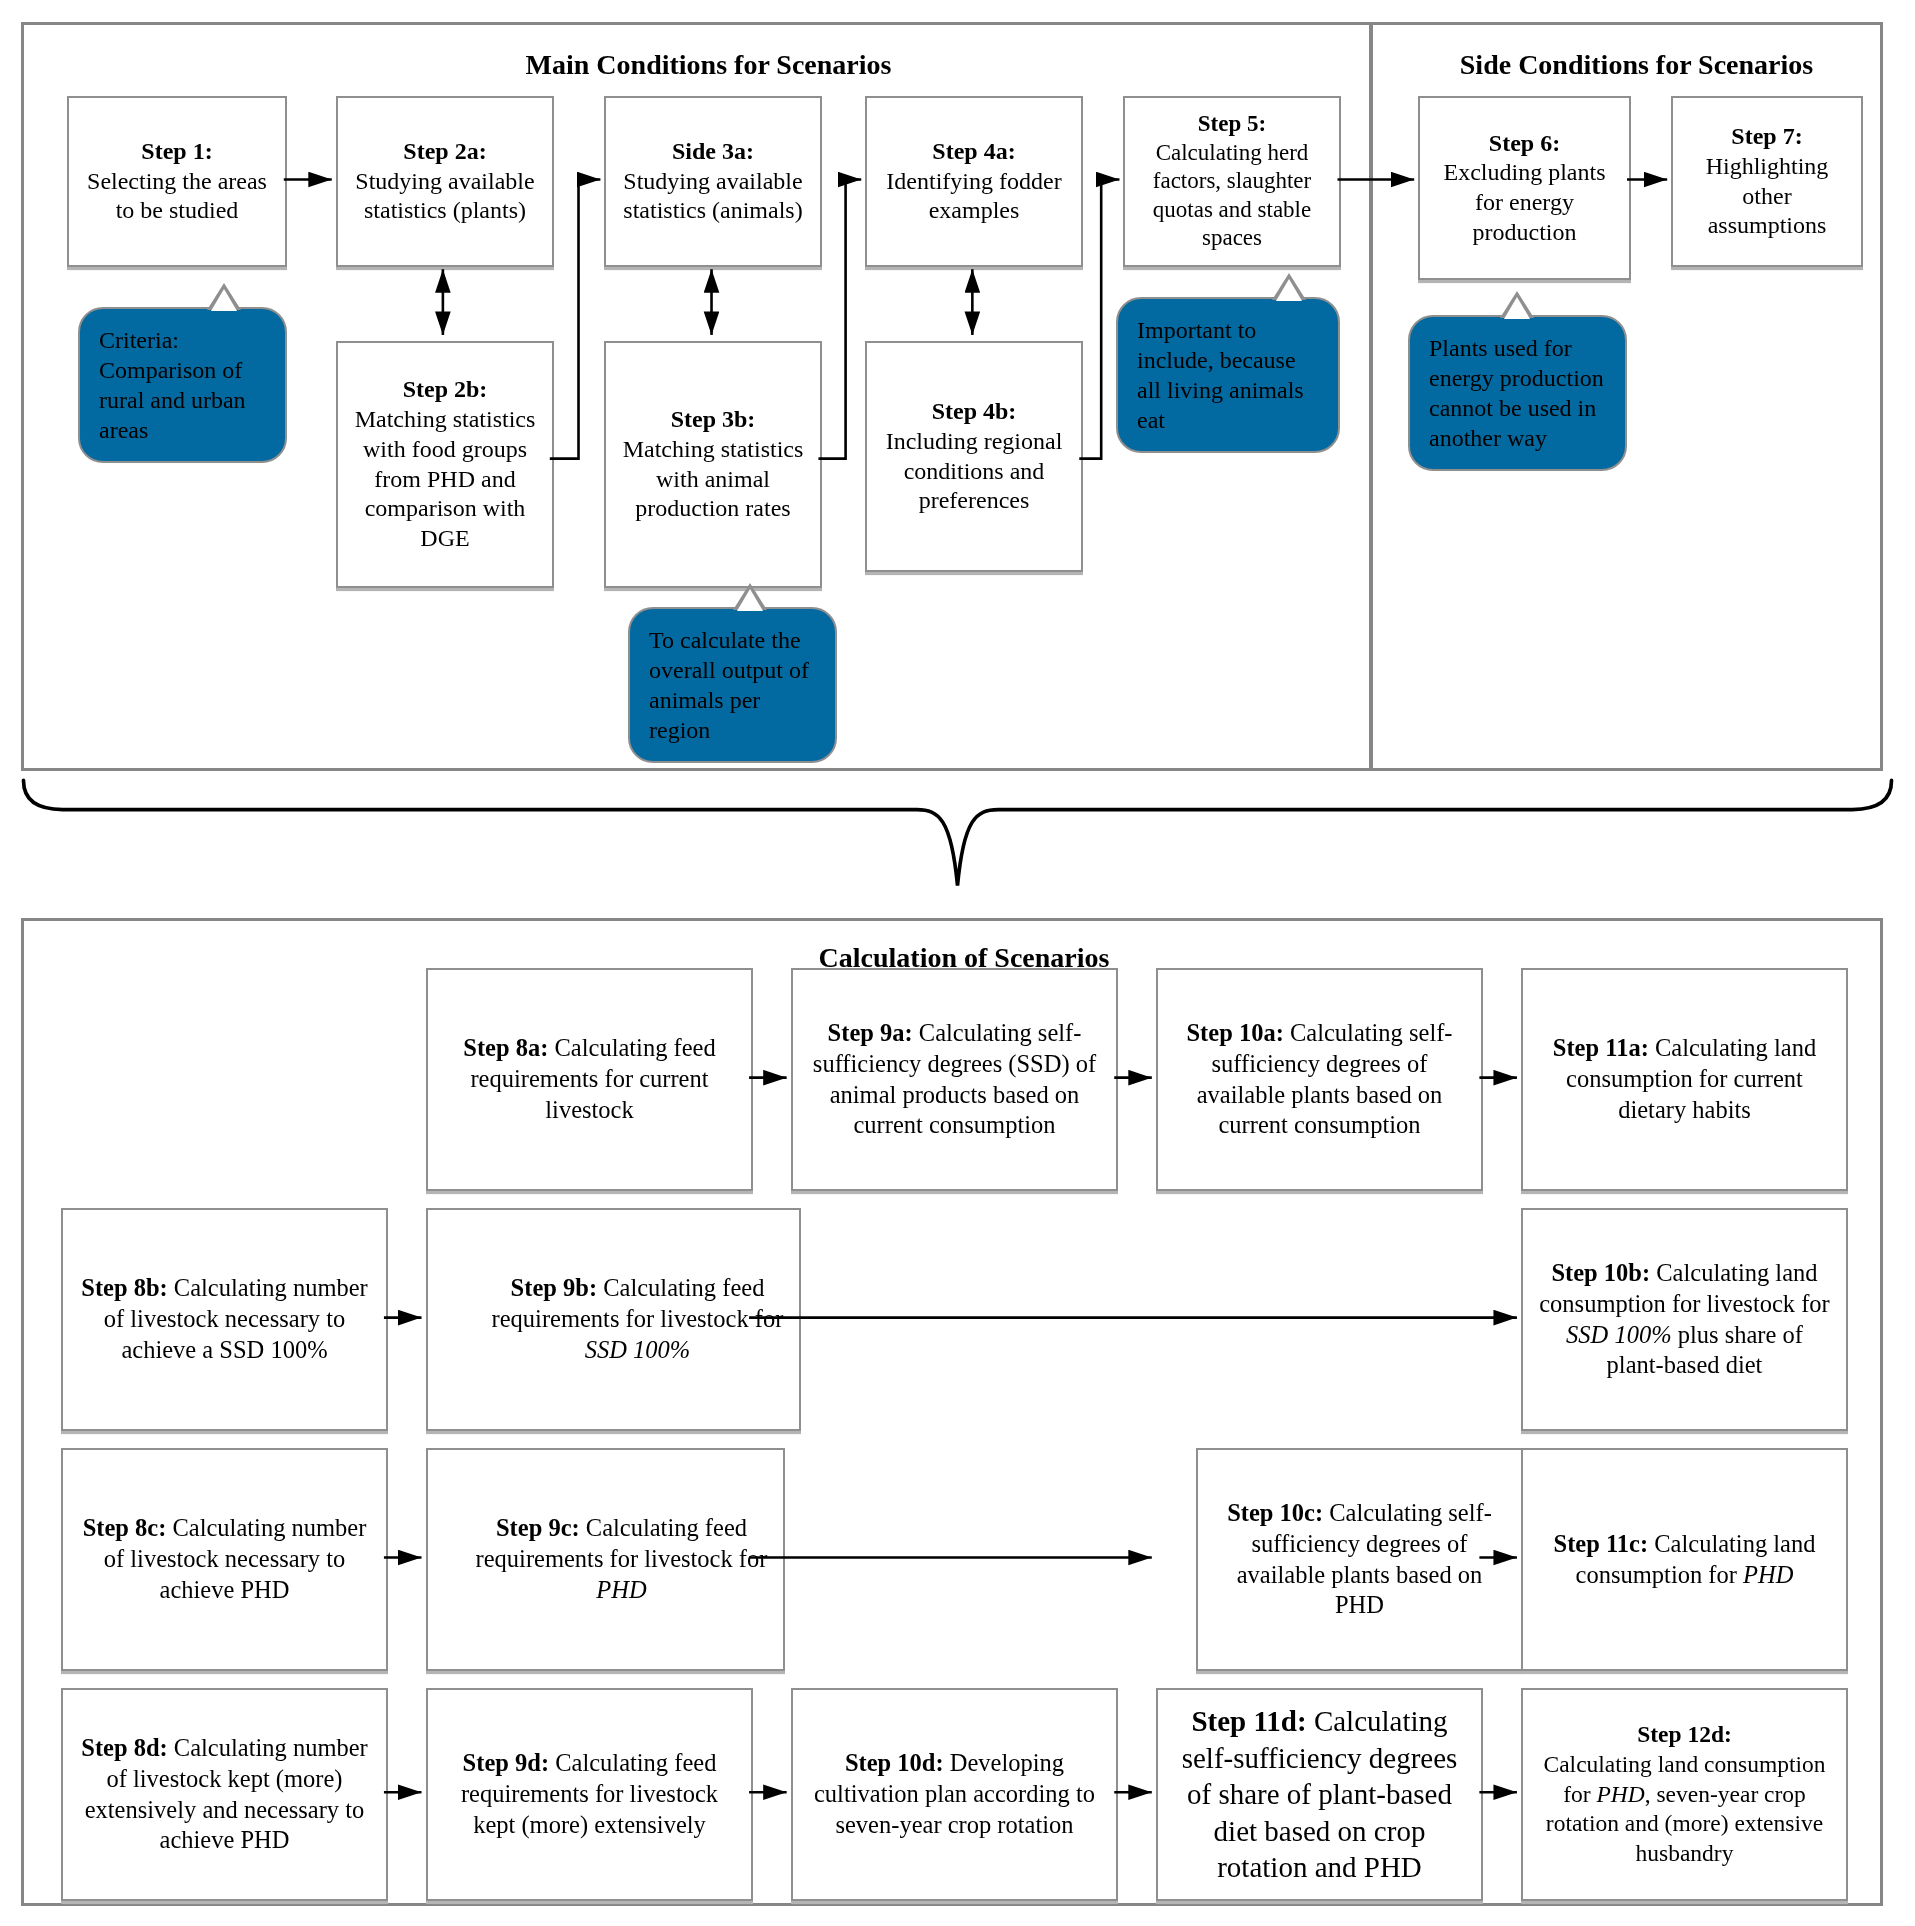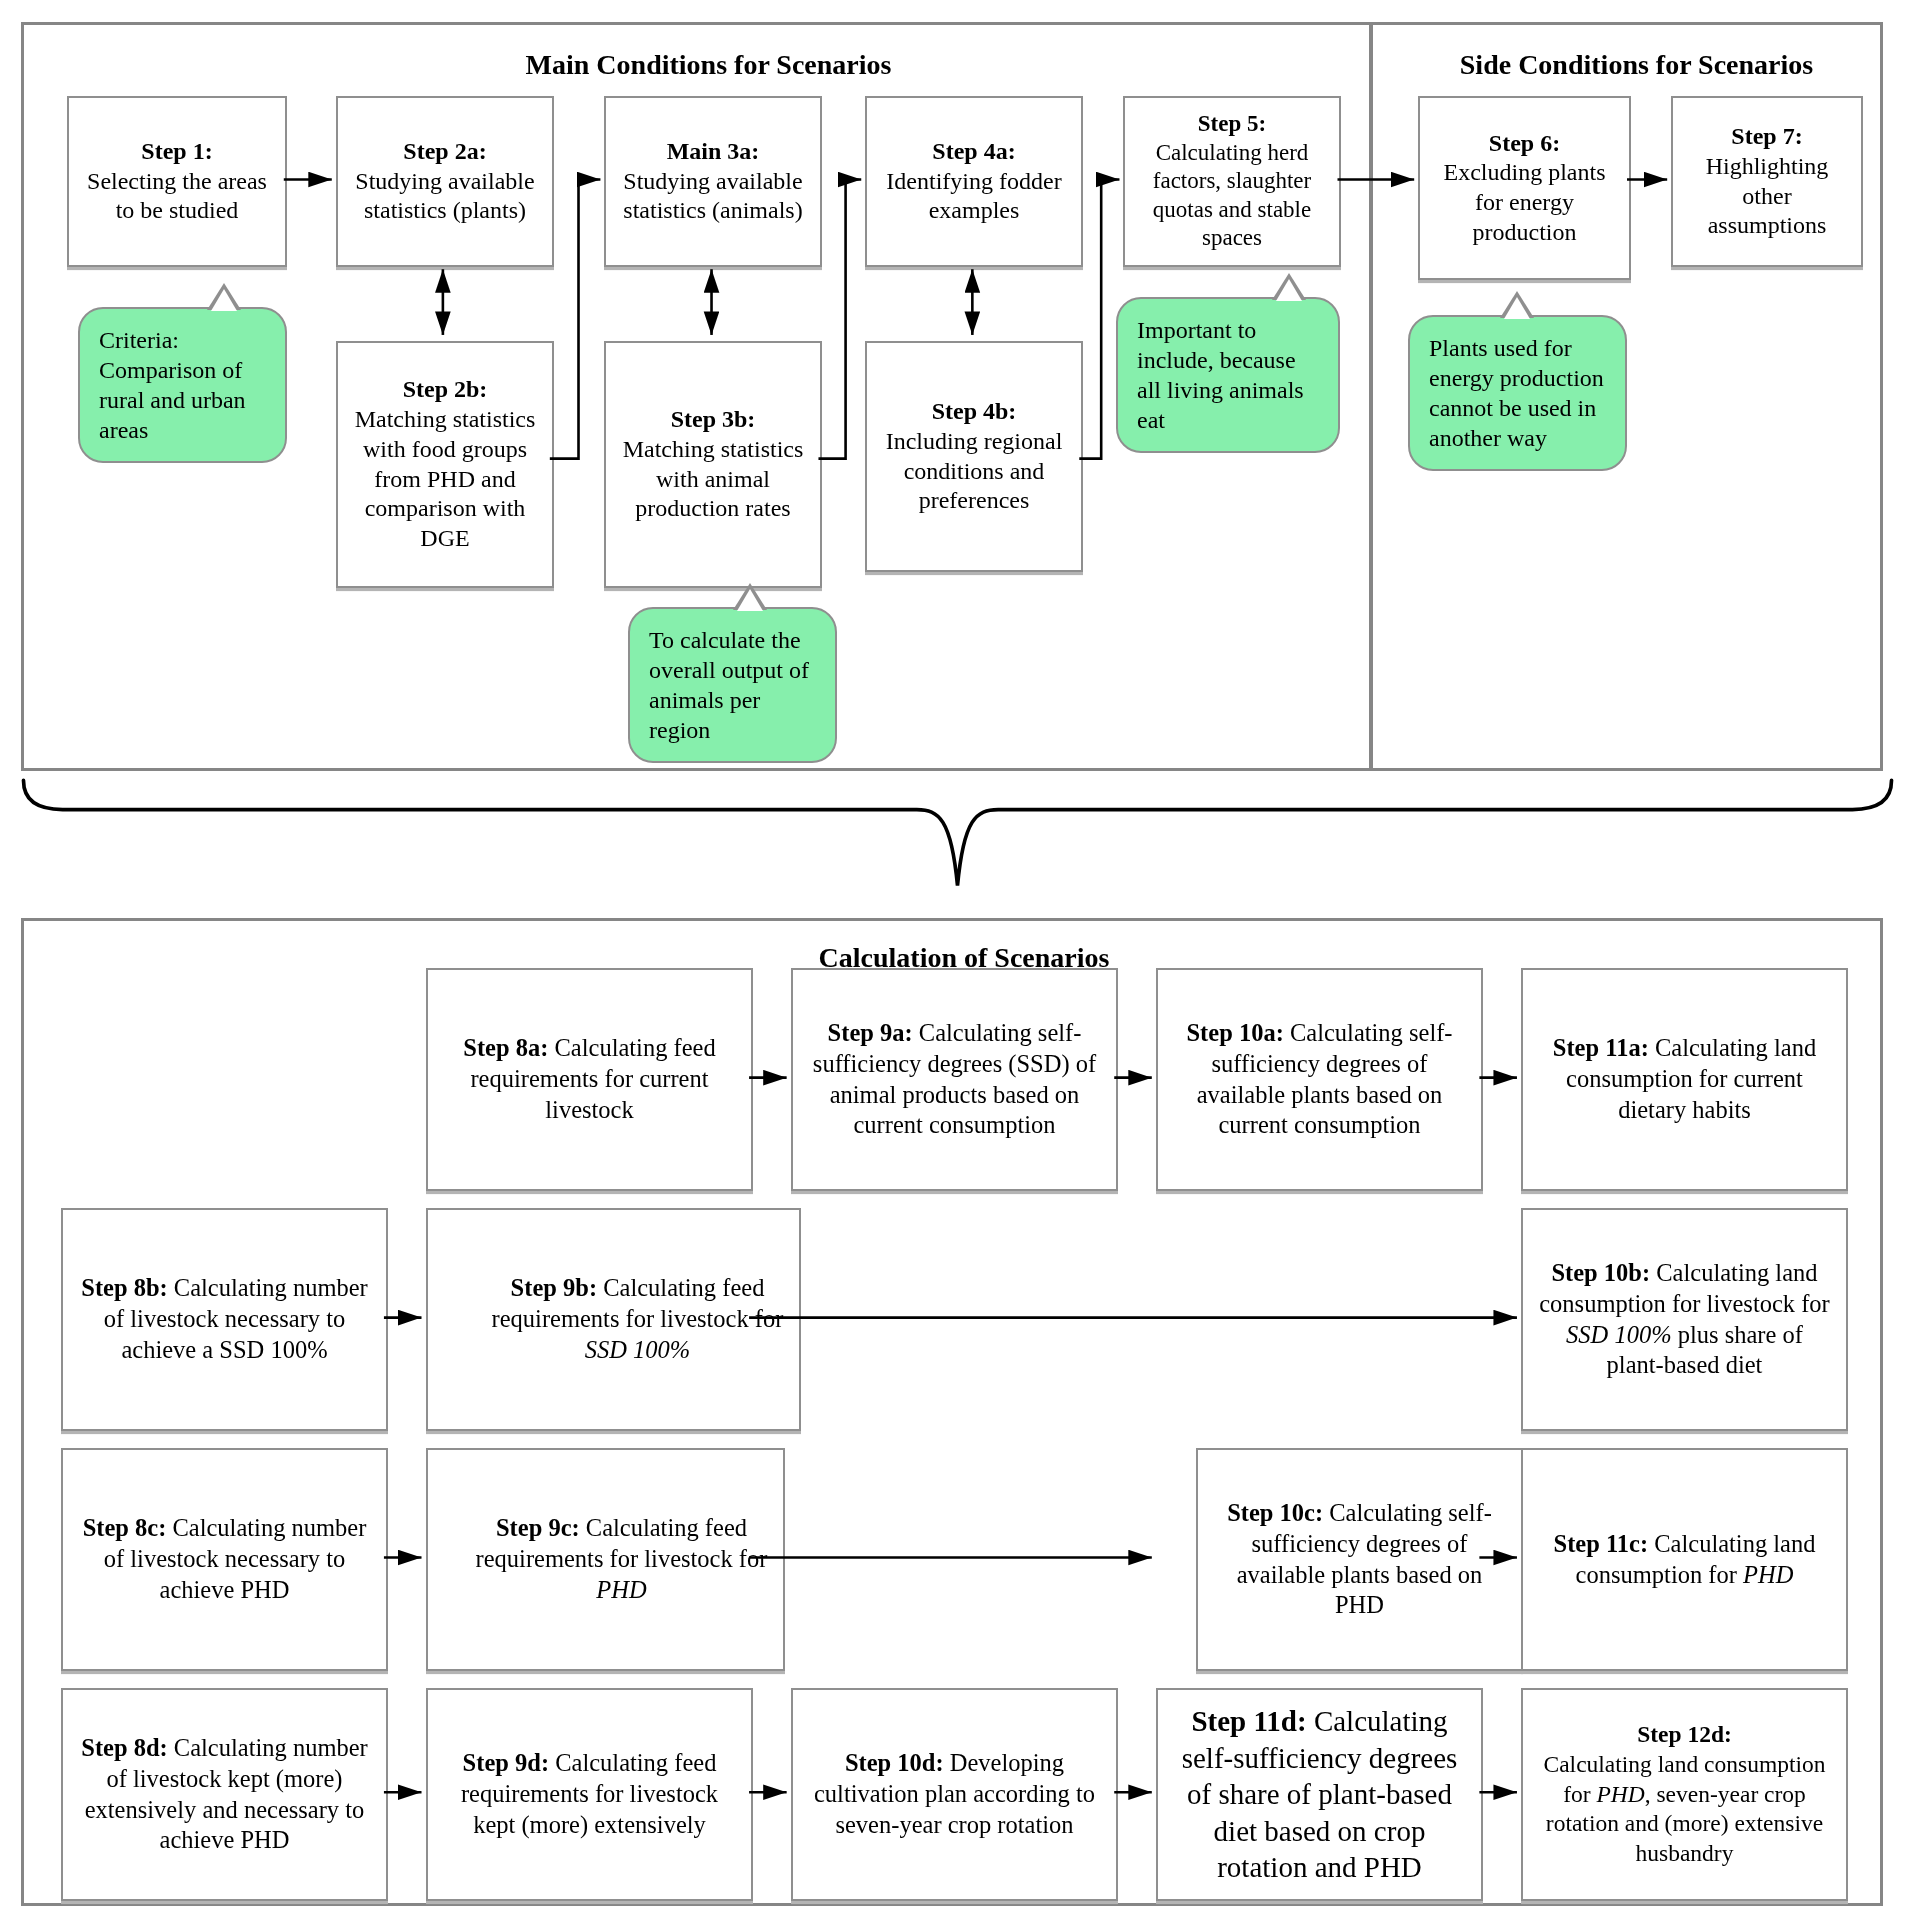--- a/index.html
+++ b/index.html
@@ -21,21 +21,21 @@
   .box .lbl { display:block; font-weight:bold; }
 
   .bbox { position:absolute; background:#fff; border:2.6px solid #8f8f8f;
           box-shadow:0 3.1px 0 #b4b4b4; display:flex; align-items:center;
           justify-content:center; text-align:center; }
   .bbox .binner { padding:5.2px 13.6px; font-size:24.5px; line-height:1.26; }
   .bbox b { font-weight:bold; }
   .bbox i { font-style:italic; }
   .bbox.label-block b { display:block; }
 
-  .callout { position:absolute; background:#86efac; border:2.6px solid #8f8f8f;
+  .callout { position:absolute; background:#0369a1; border:2.6px solid #8f8f8f;
              border-radius:25px; font-size:24px; line-height:1.26;
              padding:15.6px 19px; text-align:left; box-sizing:border-box; }
   .callout::before { content:""; position:absolute; top:-26px; left:var(--ptr,60%);
              border-left:17.7px solid transparent; border-right:17.7px solid transparent;
              border-bottom:27px solid #8f8f8f; }
   .callout::after  { content:""; position:absolute; top:-20px; left:calc(var(--ptr,60%) + 4.2px);
              border-left:13.6px solid transparent; border-right:13.6px solid transparent;
              border-bottom:22px solid #ffffff; }
 
   svg.overlay { position:absolute; left:0; top:0; }
@@ -52,21 +52,21 @@
     <h1 class="title" style="left:0; width:1345px; top:11.5px;">Main Conditions for Scenarios</h1>
     <h1 class="title" style="left:1345px; width:511px; top:11.5px;">Side Conditions for Scenarios</h1>
 
     <div class="box" style="left:43px;  top:71px; width:216px; height:167px;">
       <div class="inner"><b class="lbl">Step 1:</b><span>Selecting the areas to be studied</span></div>
     </div>
     <div class="box" style="left:312px; top:71px; width:214px; height:167px;">
       <div class="inner"><b class="lbl">Step 2a:</b><span>Studying available statistics (plants)</span></div>
     </div>
     <div class="box" style="left:580px; top:71px; width:214px; height:167px;">
-      <div class="inner"><b class="lbl">Main 3a:</b><span>Studying available statistics (animals)</span></div>
+      <div class="inner"><b class="lbl">Side 3a:</b><span>Studying available statistics (animals)</span></div>
     </div>
     <div class="box" style="left:841px; top:71px; width:214px; height:167px;">
       <div class="inner"><b class="lbl">Step 4a:</b><span>Identifying fodder examples</span></div>
     </div>
     <div class="box" style="left:1099px; top:71px; width:214px; height:167px;">
       <div class="inner" style="font-size:23px;"><b class="lbl">Step 5:</b><span>Calculating herd factors, slaughter quotas and stable spaces</span></div>
     </div>
     <div class="box" style="left:1394px; top:71px; width:209px; height:180px;">
       <div class="inner"><b class="lbl">Step 6:</b><span>Excluding plants for energy production</span></div>
     </div>

